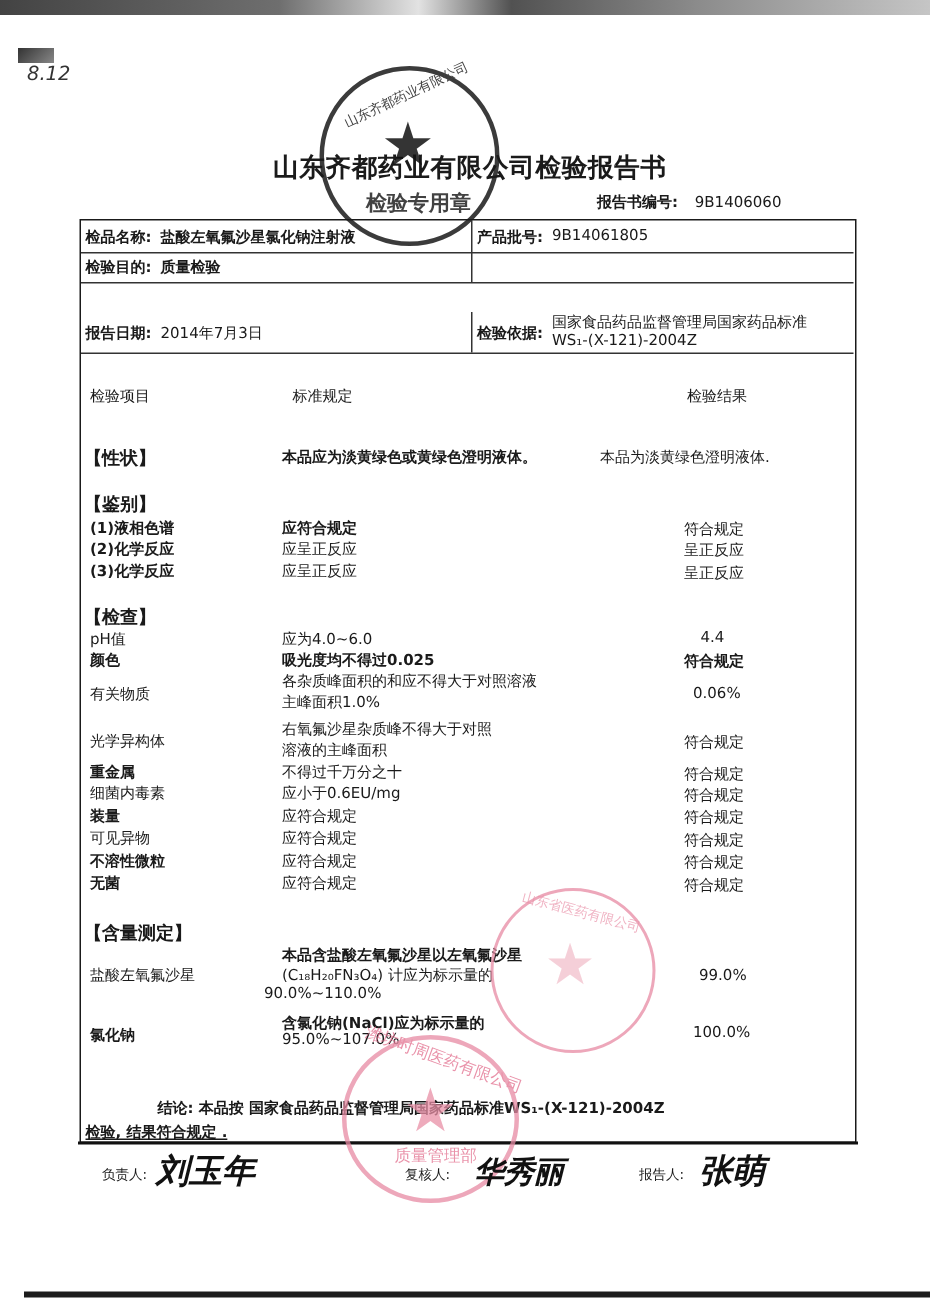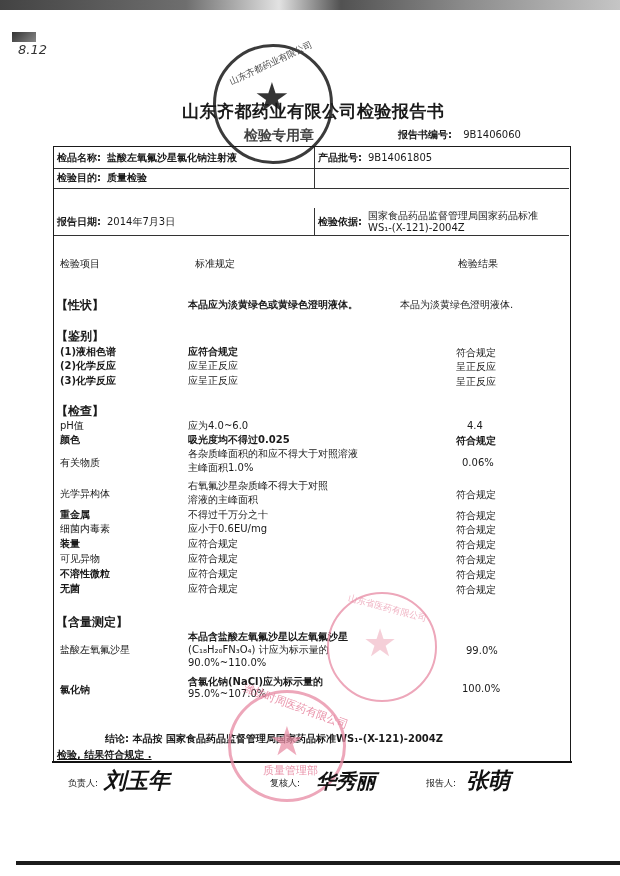--- a/index.html
+++ b/index.html
@@ -196,21 +196,21 @@
 <div class="txt" style="left:188px;top:567px;">应符合规定</div>
 <div class="txt" style="left:456px;top:568px;">符合规定</div>
 <div class="txt bold" style="left:60px;top:582px;">无菌</div>
 <div class="txt" style="left:188px;top:582px;">应符合规定</div>
 <div class="txt" style="left:456px;top:583px;">符合规定</div>
 
 <div class="txt sec" style="left:56px;top:614px;">【含量测定】</div>
 <div class="txt" style="left:60px;top:643px;">盐酸左氧氟沙星</div>
 <div class="txt bold" style="left:188px;top:630px;">本品含盐酸左氧氟沙星以左氧氟沙星</div>
 <div class="txt" style="left:188px;top:643px;">(C₁₈H₂₀FN₃O₄) 计应为标示量的</div>
-<div class="txt" style="left:188px;top:657px;">90.0%~110.0%</div>
+<div class="txt" style="left:176px;top:657px;">90.0%~110.0%</div>
 <div class="txt" style="left:466px;top:645px;">99.0%</div>
 <div class="txt bold" style="left:60px;top:683px;">氯化钠</div>
 <div class="txt bold" style="left:188px;top:675px;">含氯化钠(NaCl)应为标示量的</div>
 <div class="txt" style="left:188px;top:688px;">95.0%~107.0%</div>
 <div class="txt" style="left:462px;top:683px;">100.0%</div>
 
 <div class="txt bold" style="left:57px;top:732px;padding-left:48px;">结论: 本品按 国家食品药品监督管理局国家药品标准WS₁-(X-121)-2004Z</div>
 <div class="txt bold" style="left:57px;top:748px;text-decoration:underline;">检验, 结果符合规定 .</div>
 
 <div class="stamp-red s1">

